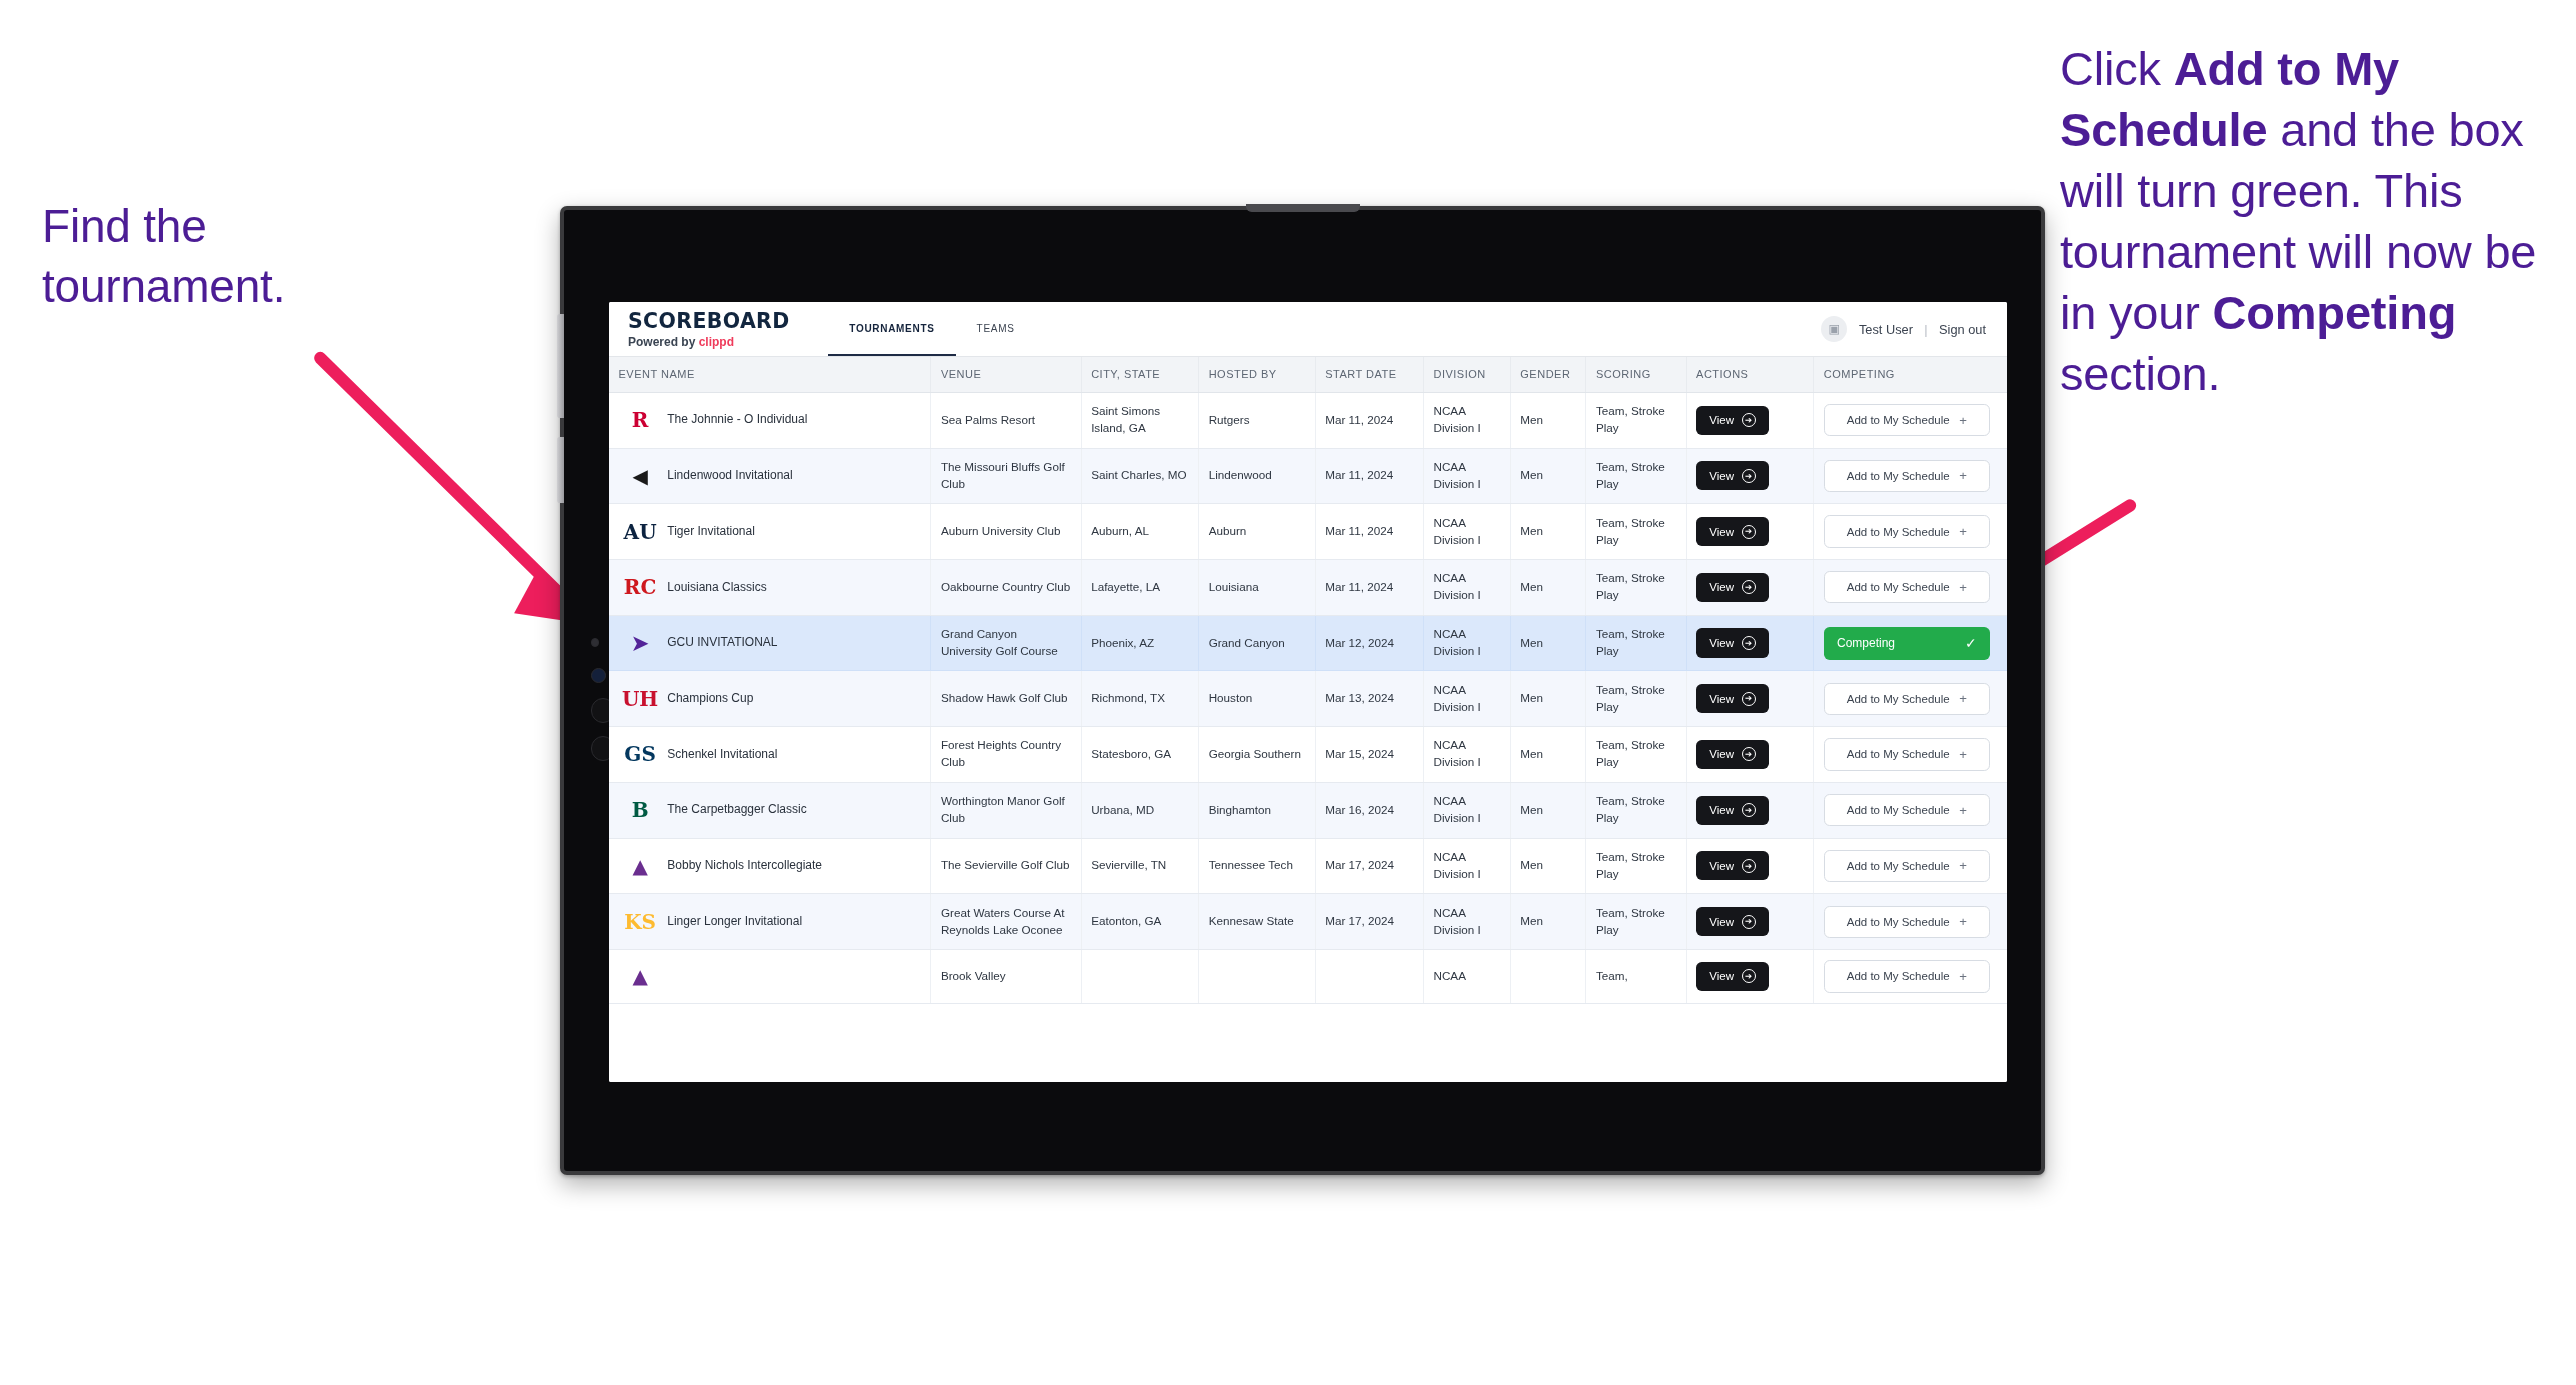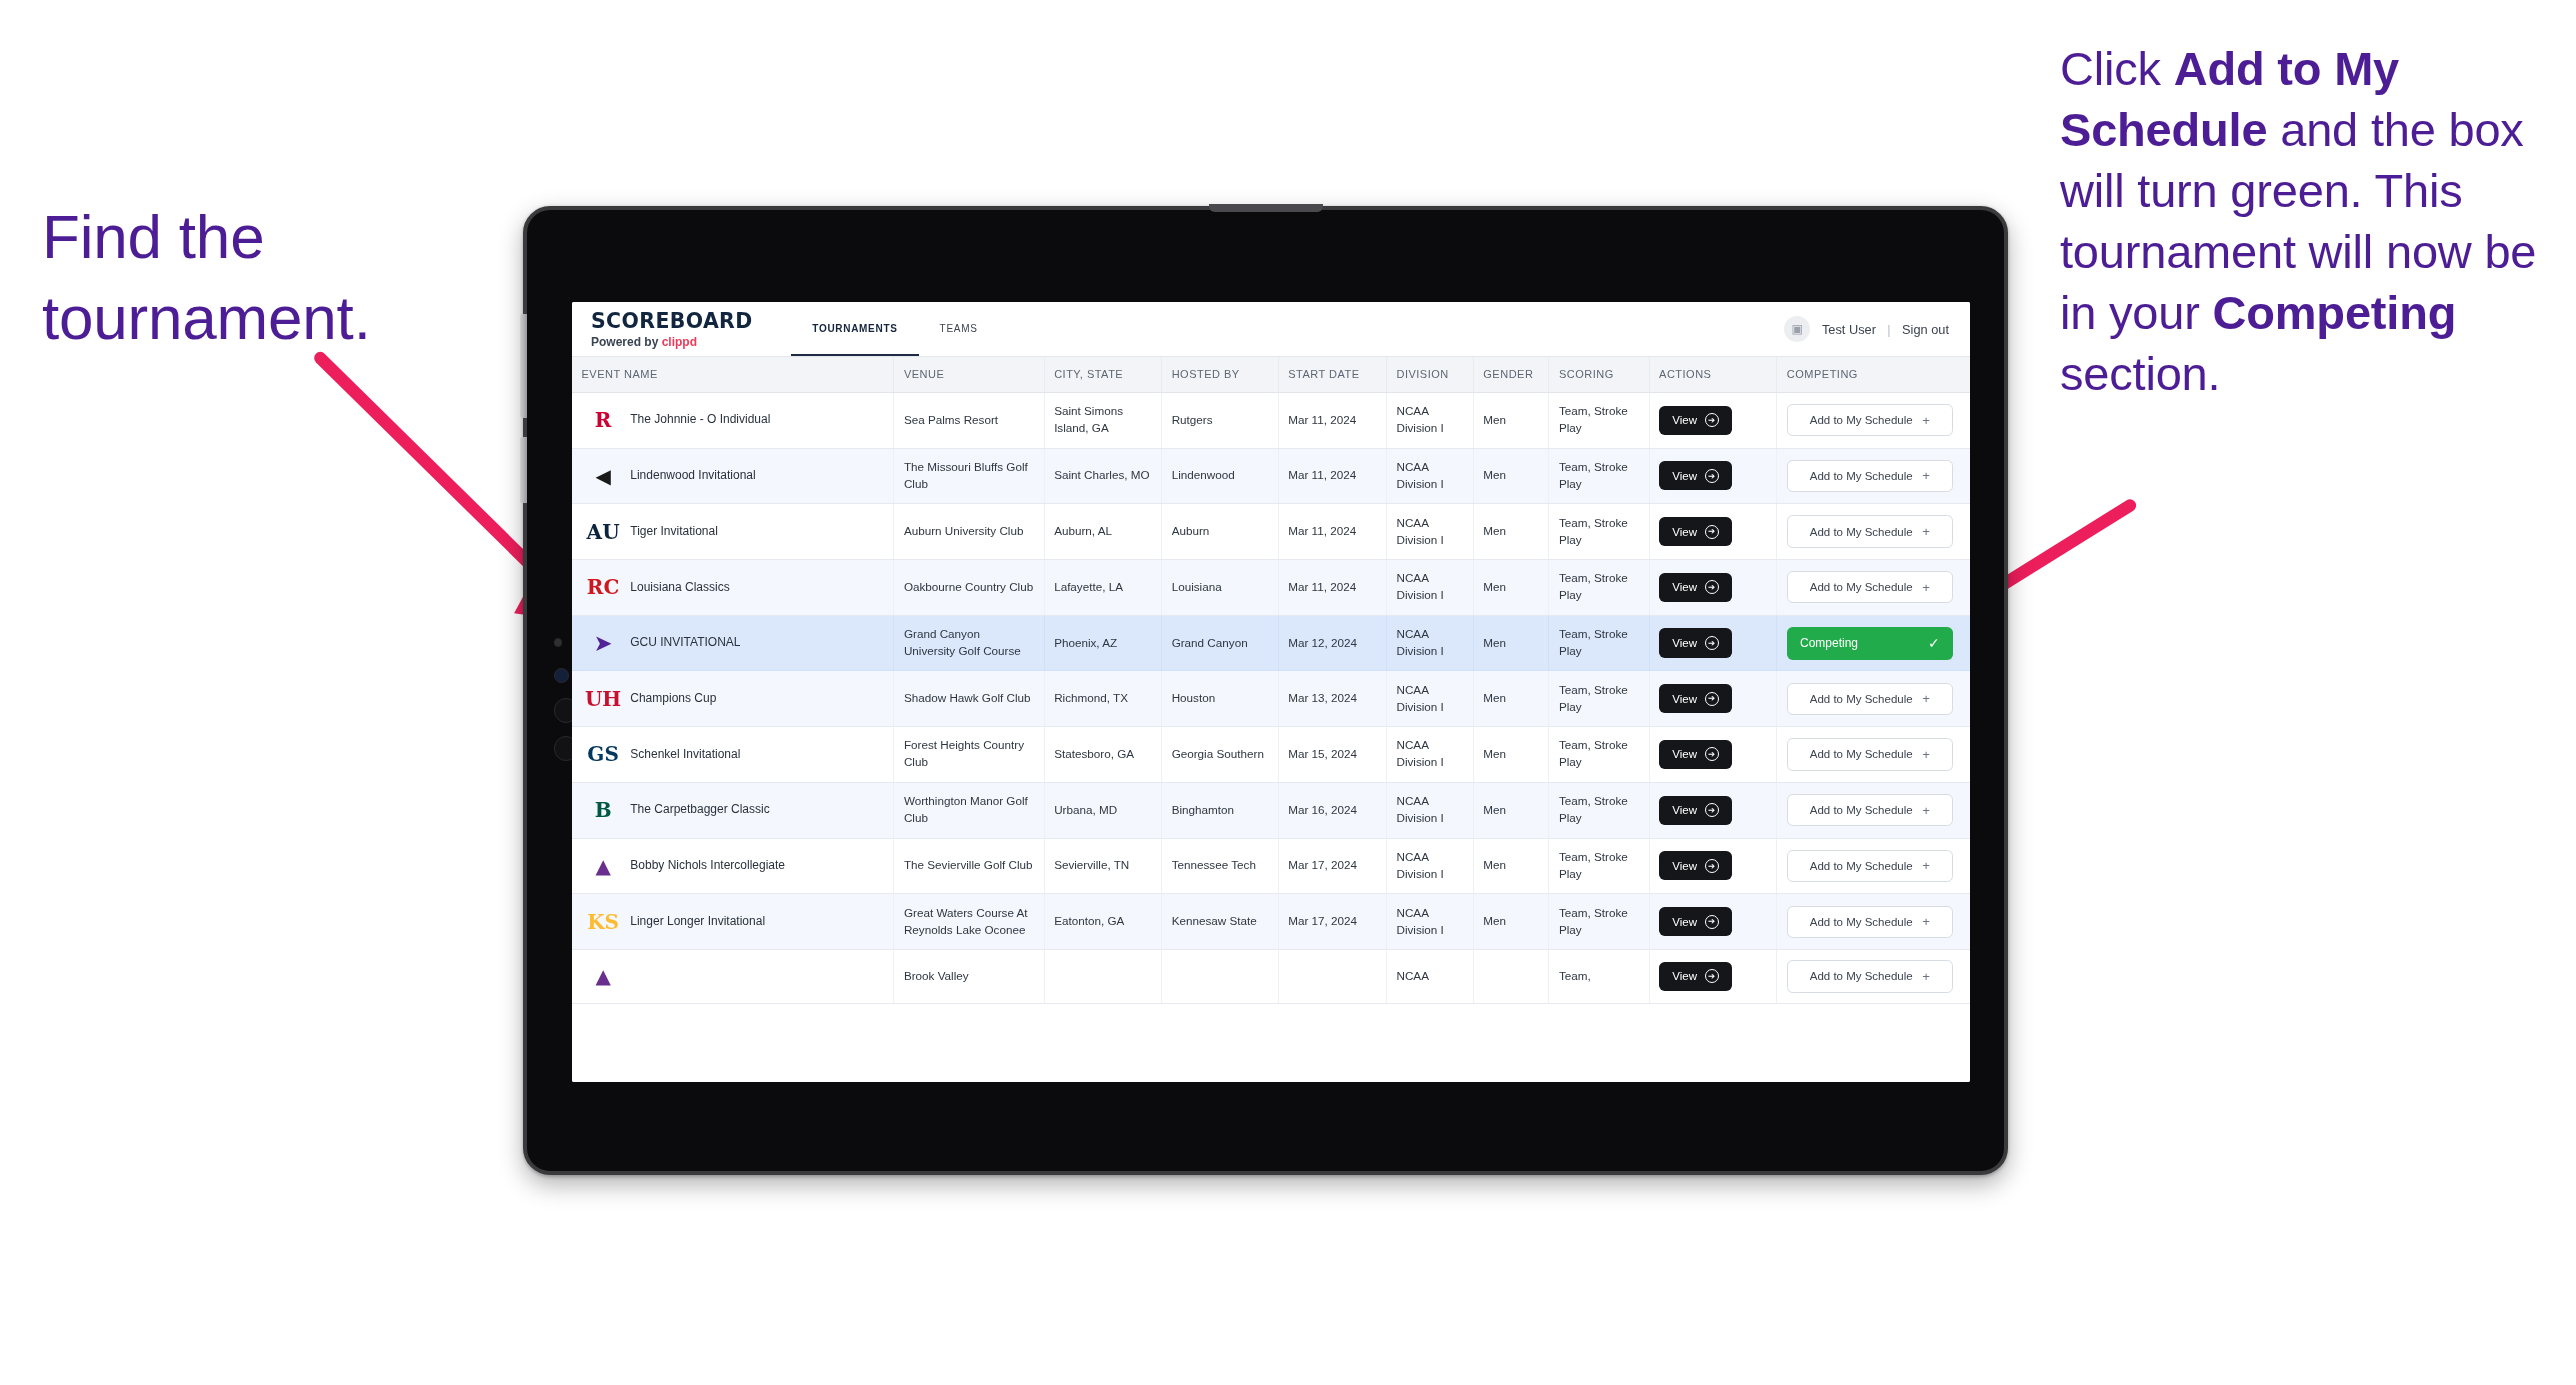--- a/index.html
+++ b/index.html
@@ -13,36 +13,36 @@
 
   
   .callout {
     position: absolute;
     color: #4c1d95;
     font-family: "Liberation Sans", sans-serif;
     font-weight: 400;
     line-height: 1.30;
     letter-spacing: -0.2px;
   }
-  .callout-left  { left: 42px; top: 197px; width: 445px; font-size: 62px; }
+  .callout-left  { left: 42px; top: 197px; width: 445px; font-size: 46px; }
   .callout-right { left: 2060px; top: 38px; width: 516px; font-size: 47px; }
   .callout b { font-weight: 700; }
 
   
   .arrow { position: absolute; pointer-events: none; }
   #arrow-left  { left: 303px; top: 341px; }
   #arrow-right { left: 1835px; top: 492px; }
 
   
   .tablet {
     position: absolute;
-    left: 523px; top: 206px;
+    left: 560px; top: 206px;
     width: 1485px; height: 969px;
     background: #0b0b0d;
-    border-radius: 27px;
+    border-radius: 7px;
     box-shadow: 0 9.5px 24.6px rgba(0,0,0,0.30), 0 1.9px 3.8px rgba(0,0,0,0.25);
     border: 4.7px solid #3a3a3c;
   }
   .tablet::before { 
     content:""; position:absolute; left:-6.6px; top:104px; width:6.6px; height:104px;
     background: linear-gradient(90deg,#cfcfd2,#9a9a9e); border-radius: 2.8px 0 0 2.8px;
   }
   .tablet::after { 
     content:""; position:absolute; left:-6.6px; top:227px; width:6.6px; height:66px;
     background: linear-gradient(90deg,#cfcfd2,#9a9a9e); border-radius: 2.8px 0 0 2.8px;

